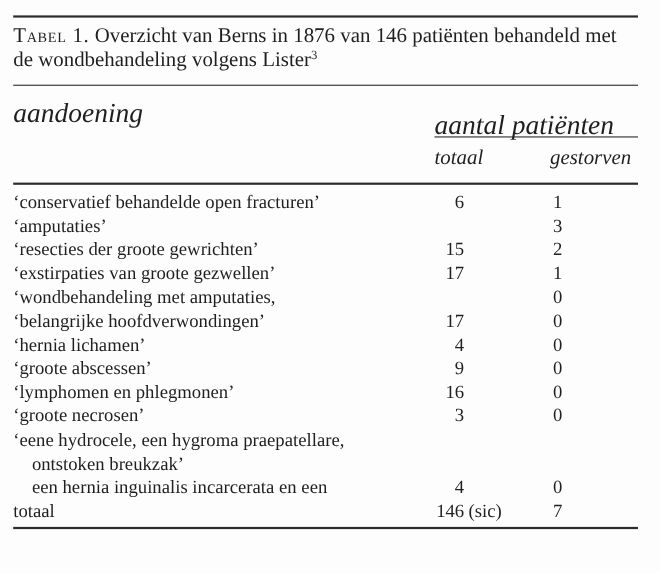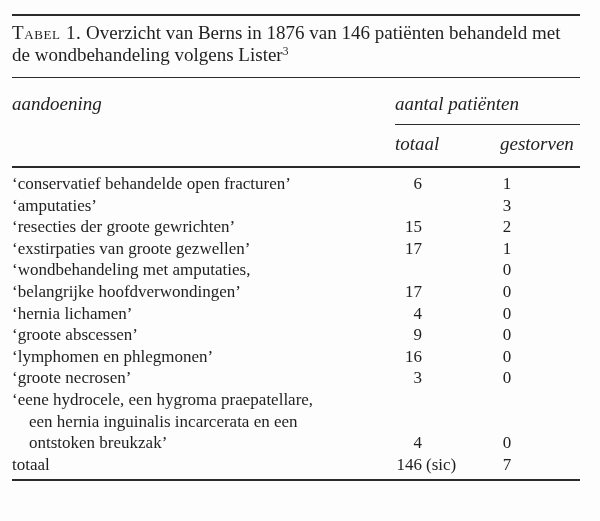--- a/index.html
+++ b/index.html
@@ -40,25 +40,25 @@
   sup.fn {
     font-size: 11.5px;
     line-height: 0;
     vertical-align: 6px;
   }
 
   .colheads {
     position: relative;
     margin-top: 15px;
     height: 22px;
-    font-size: 19px;
+    font-size: 25px;
     line-height: 22px;
     font-style: italic;
   }
-  .colhead-right { position: absolute; left: 383px; top: 0; }
+  .colhead-right { position: absolute; left: 383px; top: 11px; }
   .subrule {
     margin-top: 9px;
     margin-left: 383px;
     width: 185px;
     border: 0;
     border-top: 1.6px solid #2b2b2b;
   }
   .subheads {
     position: relative;
     margin-top: 3px;
@@ -201,22 +201,22 @@
     <div class="label">
           <div>‘groote necrosen’</div>
         </div>
     <span class="num num-totaal">3</span>
     <span class="num num-sic"></span>
     <span class="num num-gestorven">0</span>
   </div>
       <div class="row">
     <div class="label">
           <div>‘eene hydrocele, een hygroma praepatellare,</div>
+          <div class="indent">ontstoken breukzak’</div>
           <div class="indent">een hernia inguinalis incarcerata en een</div>
-          <div class="indent">ontstoken breukzak’</div>
         </div>
     <span class="num num-totaal">4</span>
     <span class="num num-sic"></span>
     <span class="num num-gestorven">0</span>
   </div>
       <div class="row">
     <div class="label">
           <div>totaal</div>
         </div>
     <span class="num num-totaal">146</span>

